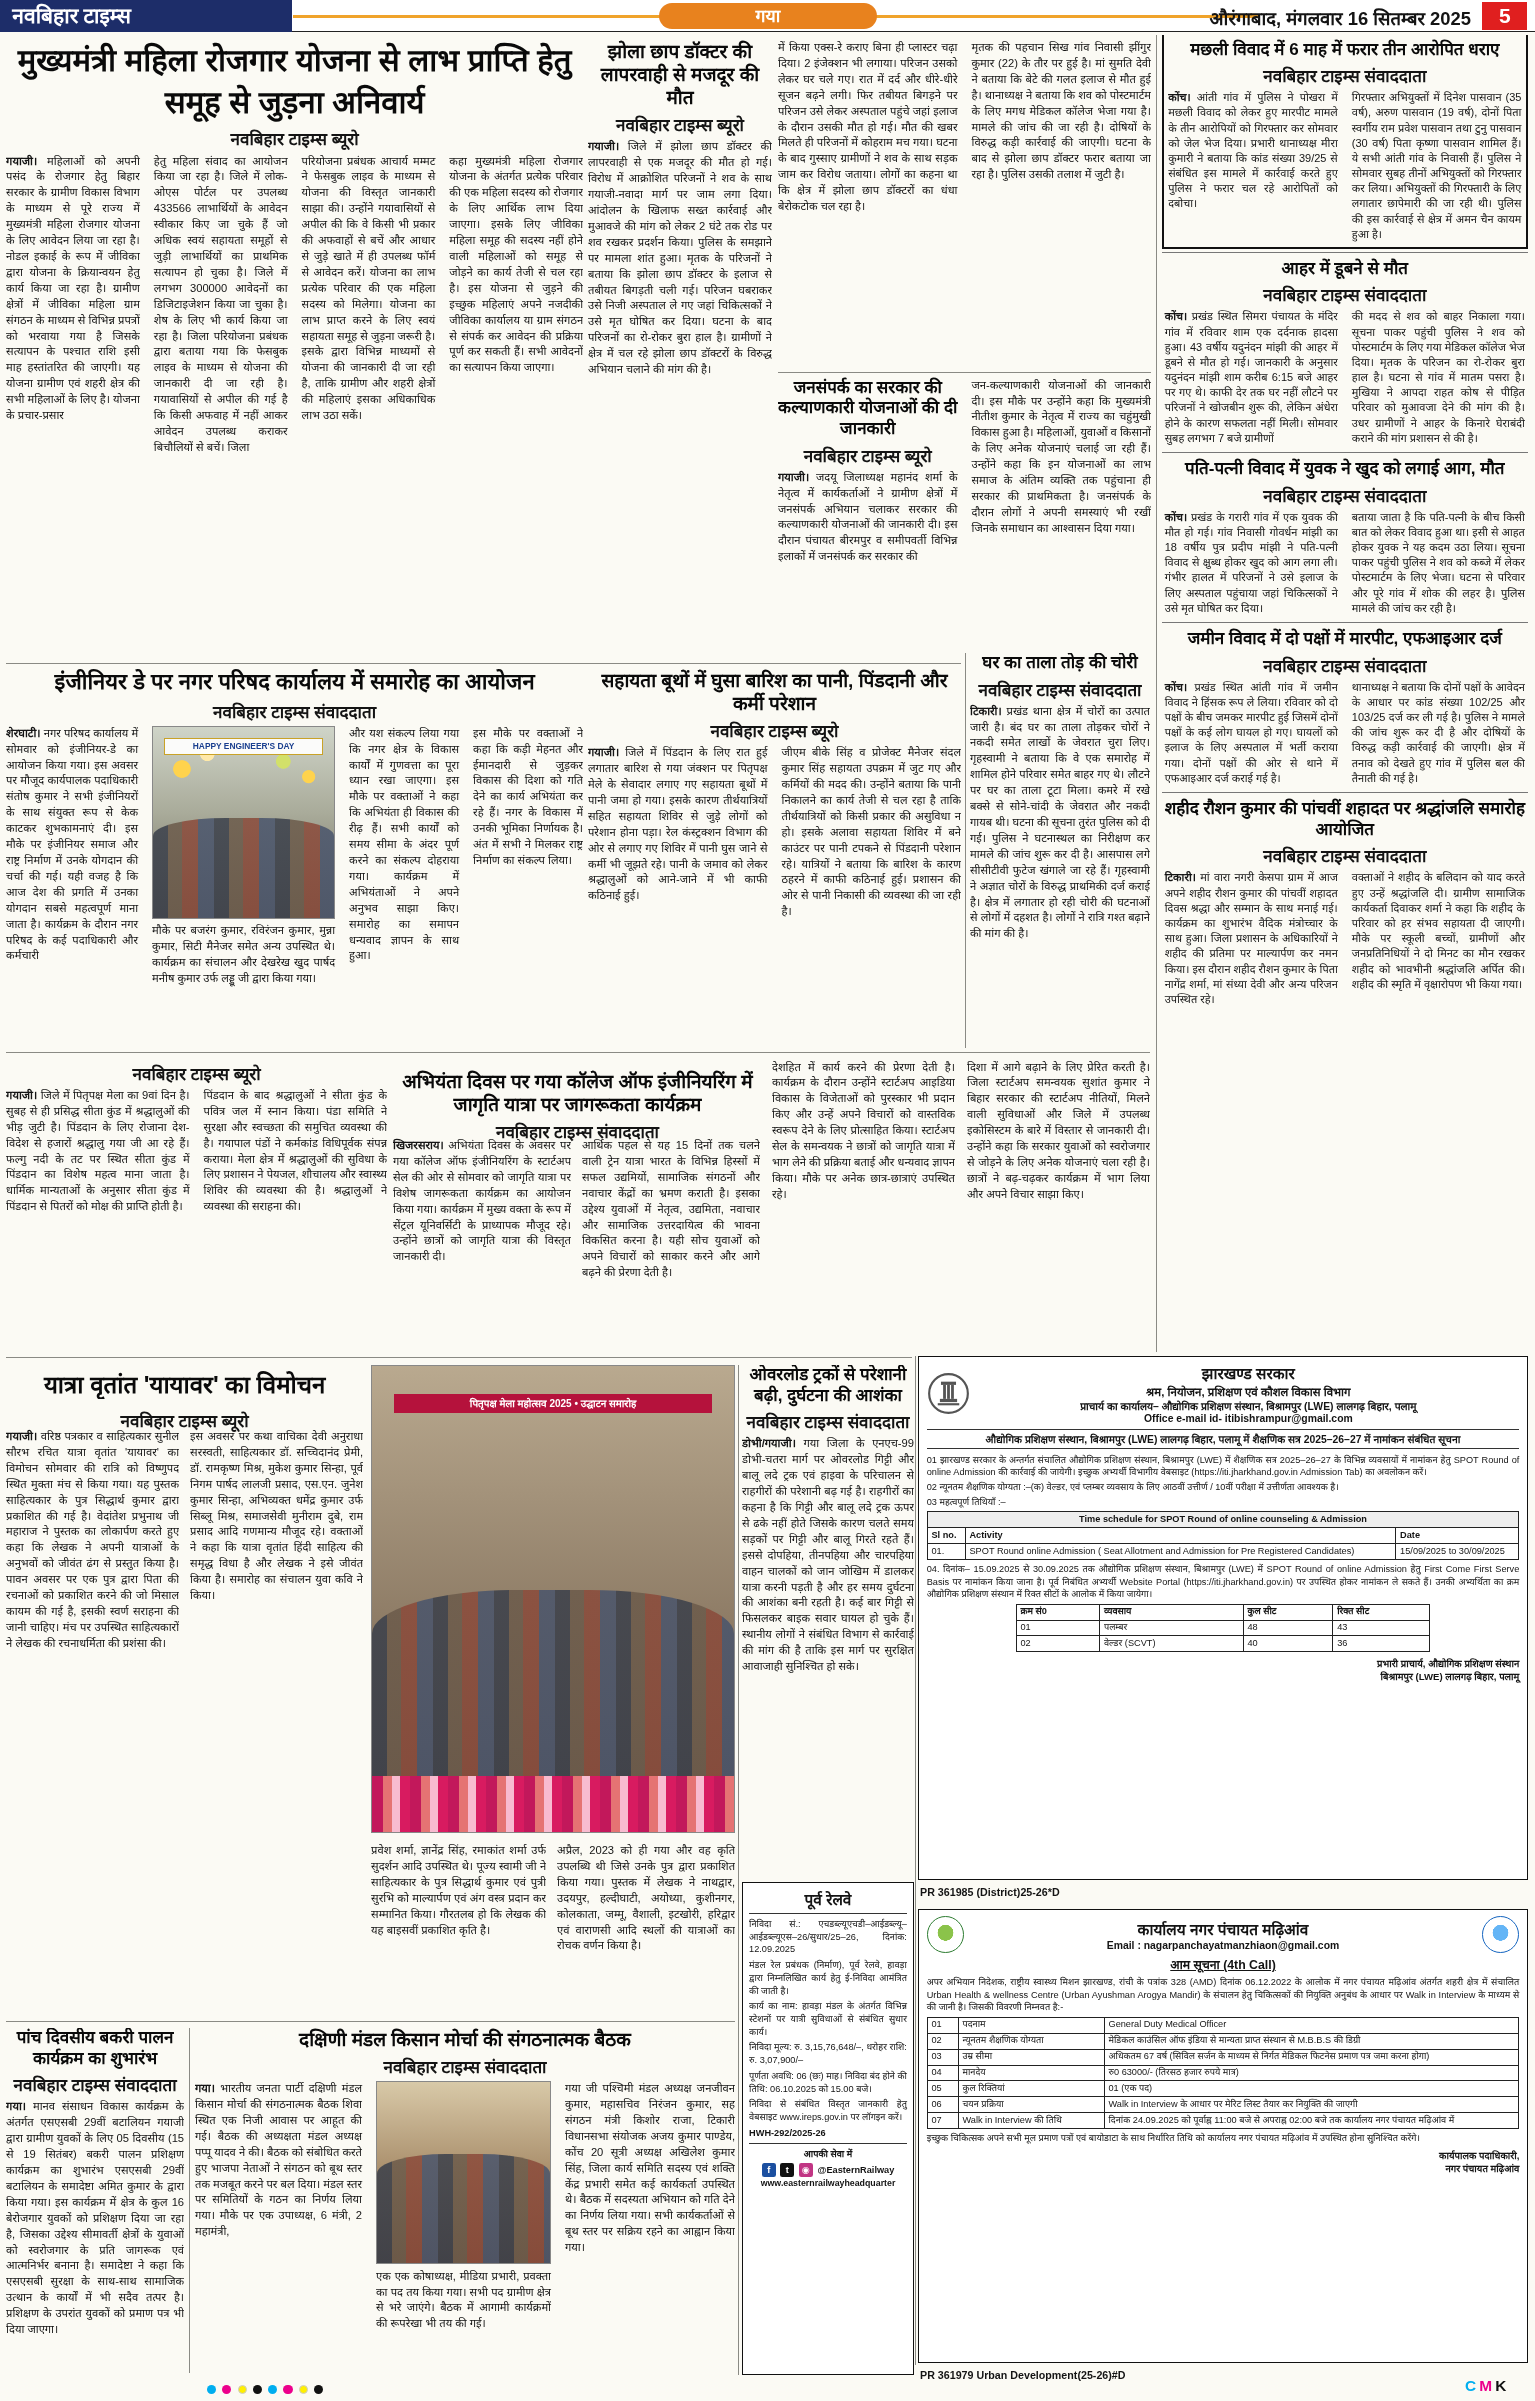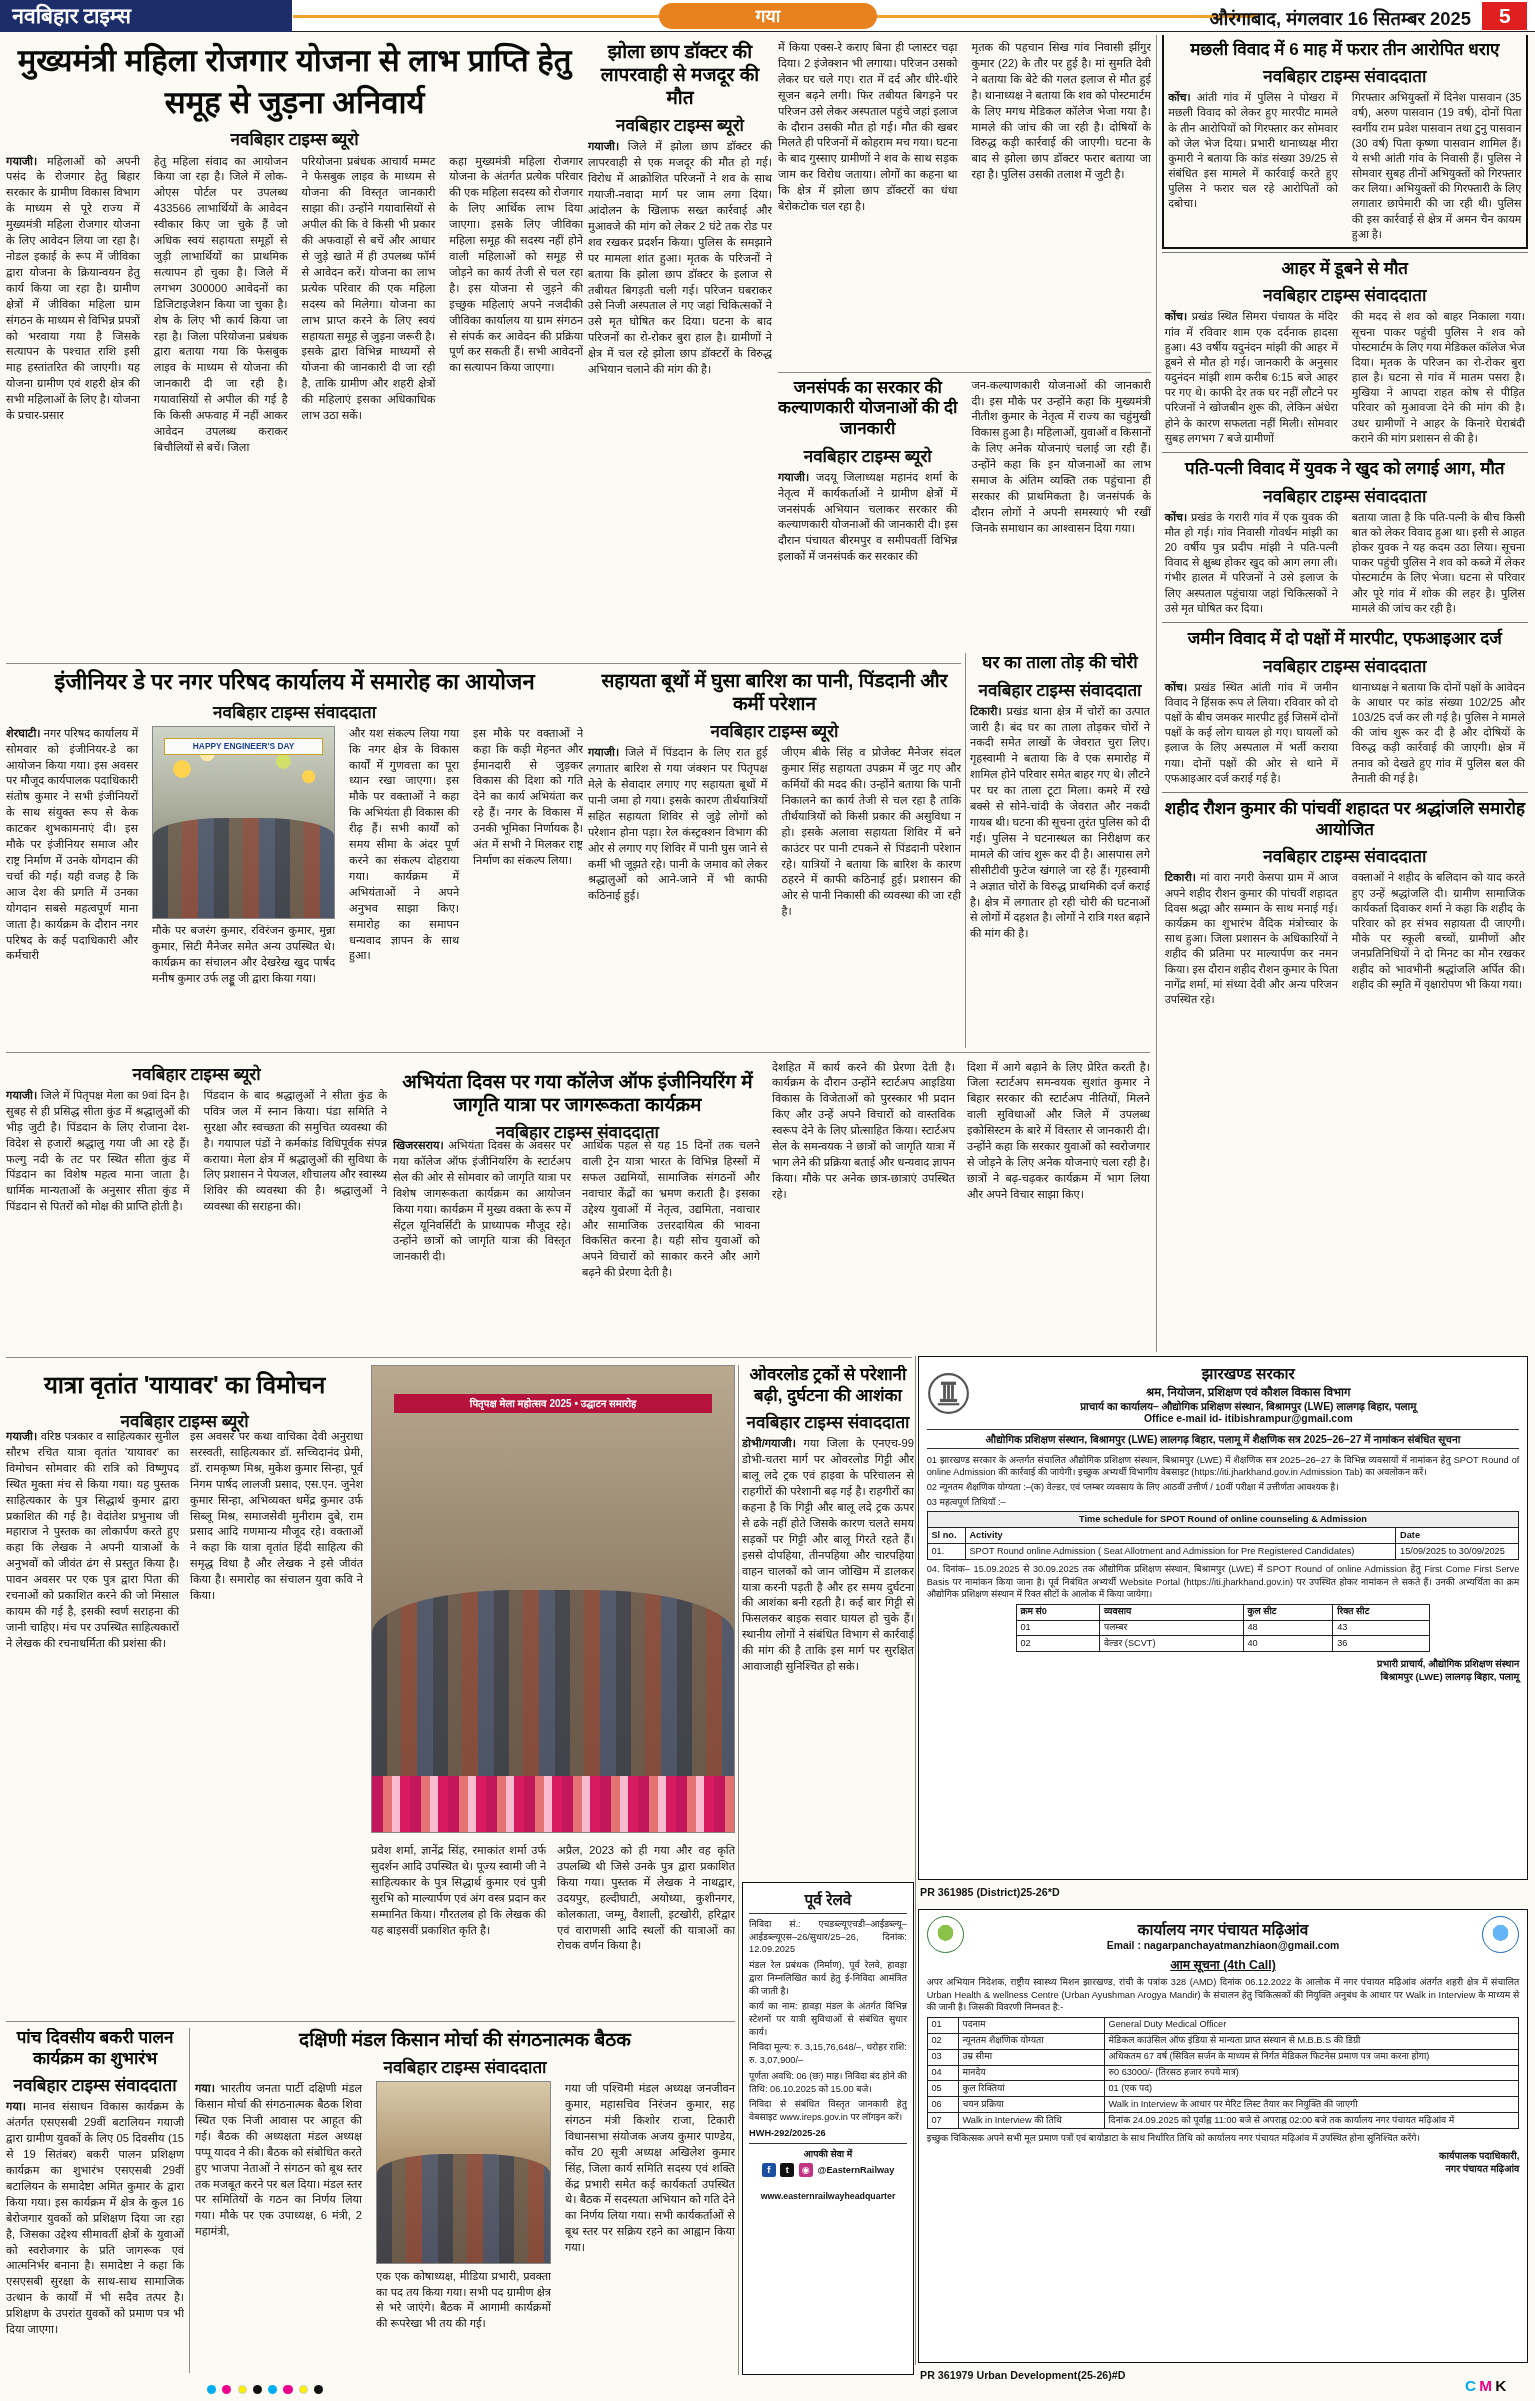--- a/index.html
+++ b/index.html
@@ -69,21 +69,21 @@
   .emblem{width:43px;height:43px;flex:0 0 auto}
   
   .rail{border:1.5px solid #111;background:#fff;padding:6.1px}
   .rail-title{font-size:15.4px;font-weight:bold;text-align:center;border-bottom:0.8px solid #333;padding-bottom:3.1px;margin-bottom:3.8px}
   .rail-p{font-size:9.2px;line-height:1.38;text-align:justify;margin:3.1px 0}
   .rail-ref{font-size:9.2px;font-weight:bold;margin-top:4.6px}
   .rail-tag{font-size:9.2px;font-weight:bold;text-align:center;margin-top:4.6px;border-top:0.8px solid #333;padding-top:3.1px}
   .rail-social{display:flex;gap:4.6px;align-items:center;justify-content:center;font-size:9.2px;font-weight:bold;margin-top:3.1px}
   .soc-ic{display:inline-block;width:14px;height:14px;border-radius:2.3px;color:#fff;text-align:center;line-height:14px;font-size:9.2px;font-weight:bold}
   .fb{background:#1b4fa0}.tw{background:#111}.ig{background:#c13584}
-  .rail-web{font-size:8.8px;font-weight:bold;text-align:center;margin-top:14px}
+  .rail-web{font-size:8.8px;font-weight:bold;text-align:center;margin-top:1px}
   .pre{white-space:pre-line}
   
   .logo-dot{width:37px;height:37px;border-radius:50%;border:1.5px solid #2e7d32;flex:0 0 auto;
             background:radial-gradient(circle at 50% 45%,#8bc34a 0 30%,#fff 31%)}
   .logo-dot.blue{border-color:#1565c0;background:radial-gradient(circle at 50% 45%,#64b5f6 0 30%,#fff 31%)}
   .nag-call{font-size:12.3px;font-weight:bold;text-align:center;text-decoration:underline;margin:3.1px 0}
   
   .dotrow{display:flex;gap:6.1px;align-items:center}
   .dot{width:9.2px;height:9.2px;border-radius:50%}
   .cmyk{font-size:15.4px;font-weight:bold;letter-spacing:3.1px}
@@ -154,21 +154,21 @@
       <div class="cols">
         <p class="col body"><b class="dl">कोंच।</b> <span>प्रखंड स्थित सिमरा पंचायत के मंदिर गांव में रविवार शाम एक दर्दनाक हादसा हुआ। 43 वर्षीय यदुनंदन मांझी की आहर में डूबने से मौत हो गई। जानकारी के अनुसार यदुनंदन मांझी शाम करीब 6:15 बजे आहर पर गए थे। काफी देर तक घर नहीं लौटने पर परिजनों ने खोजबीन शुरू की, लेकिन अंधेरा होने के कारण सफलता नहीं मिली। सोमवार सुबह लगभग 7 बजे ग्रामीणों</span></p>
         <p class="col body">की मदद से शव को बाहर निकाला गया। सूचना पाकर पहुंची पुलिस ने शव को पोस्टमार्टम के लिए गया मेडिकल कॉलेज भेज दिया। मृतक के परिजन का रो-रोकर बुरा हाल है। घटना से गांव में मातम पसरा है। मुखिया ने आपदा राहत कोष से पीड़ित परिवार को मुआवजा देने की मांग की है। उधर ग्रामीणों ने आहर के किनारे घेराबंदी कराने की मांग प्रशासन से की है।</p>
       </div>
     </article>
 
     <article class="rc">
       <h2 class="hl hl-sm">पति-पत्नी विवाद में युवक ने खुद को लगाई आग, मौत</h2>
       <div class="byline">नवबिहार टाइम्स संवाददाता</div>
       <div class="cols">
-        <p class="col body"><b class="dl">कोंच।</b> <span>प्रखंड के गरारी गांव में एक युवक की मौत हो गई। गांव निवासी गोवर्धन मांझी का 20 वर्षीय पुत्र प्रदीप मांझी ने पति-पत्नी विवाद से क्षुब्ध होकर खुद को आग लगा ली। गंभीर हालत में परिजनों ने उसे इलाज के लिए अस्पताल पहुंचाया जहां चिकित्सकों ने उसे मृत घोषित कर दिया।</span></p>
+        <p class="col body"><b class="dl">कोंच।</b> <span>प्रखंड के गरारी गांव में एक युवक की मौत हो गई। गांव निवासी गोवर्धन मांझी का 18 वर्षीय पुत्र प्रदीप मांझी ने पति-पत्नी विवाद से क्षुब्ध होकर खुद को आग लगा ली। गंभीर हालत में परिजनों ने उसे इलाज के लिए अस्पताल पहुंचाया जहां चिकित्सकों ने उसे मृत घोषित कर दिया।</span></p>
         <p class="col body">बताया जाता है कि पति-पत्नी के बीच किसी बात को लेकर विवाद हुआ था। इसी से आहत होकर युवक ने यह कदम उठा लिया। सूचना पाकर पहुंची पुलिस ने शव को कब्जे में लेकर पोस्टमार्टम के लिए भेजा। घटना से परिवार और पूरे गांव में शोक की लहर है। पुलिस मामले की जांच कर रही है।</p>
       </div>
     </article>
 
     <article class="rc">
       <h2 class="hl hl-sm">जमीन विवाद में दो पक्षों में मारपीट, एफआइआर दर्ज</h2>
       <div class="byline">नवबिहार टाइम्स संवाददाता</div>
       <div class="cols">
         <p class="col body"><b class="dl">कोंच।</b> <span>प्रखंड स्थित आंती गांव में जमीन विवाद ने हिंसक रूप ले लिया। रविवार को दो पक्षों के बीच जमकर मारपीट हुई जिसमें दोनों पक्षों के कई लोग घायल हो गए। घायलों को इलाज के लिए अस्पताल में भर्ती कराया गया। दोनों पक्षों की ओर से थाने में एफआइआर दर्ज कराई गई है।</span></p>
         <p class="col body">थानाध्यक्ष ने बताया कि दोनों पक्षों के आवेदन के आधार पर कांड संख्या 102/25 और 103/25 दर्ज कर ली गई है। पुलिस ने मामले की जांच शुरू कर दी है और दोषियों के विरुद्ध कड़ी कार्रवाई की जाएगी। क्षेत्र में तनाव को देखते हुए गांव में पुलिस बल की तैनाती की गई है।</p>

